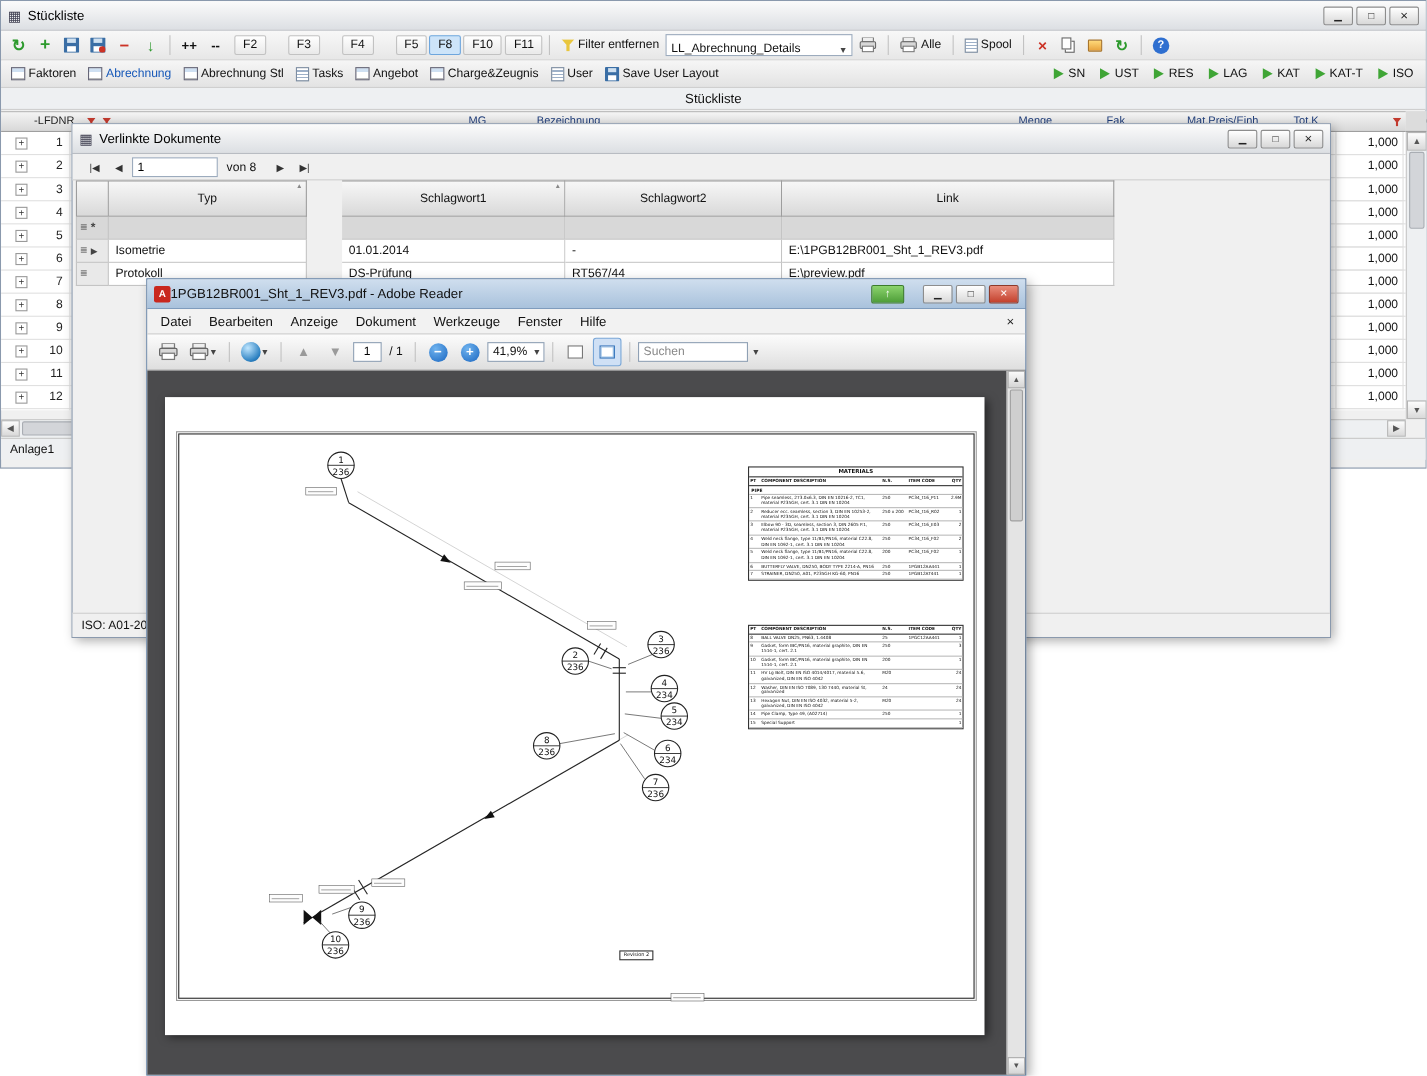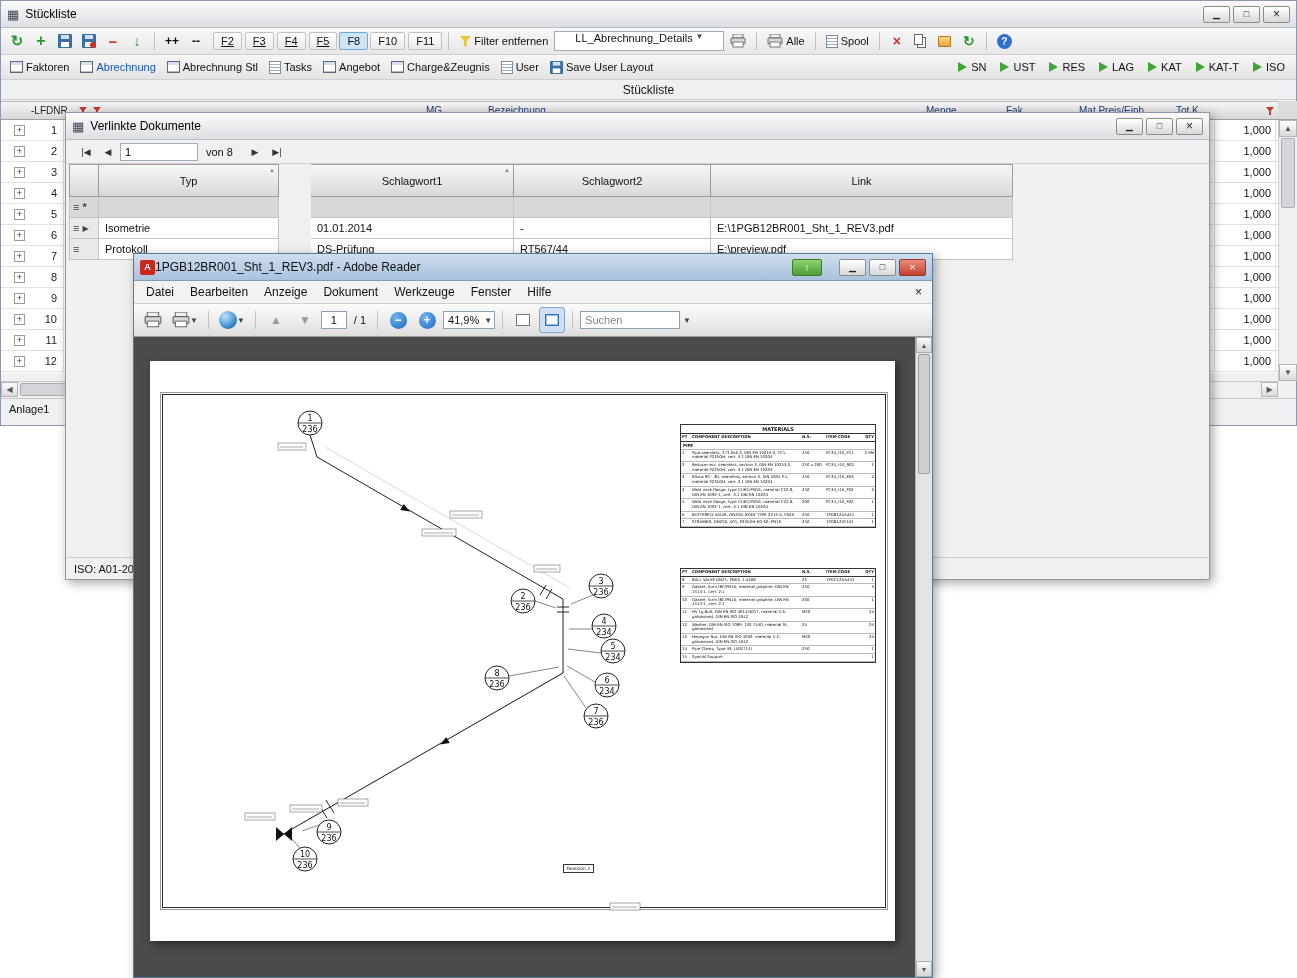--- a/index.html
+++ b/index.html
@@ -19,21 +19,21 @@
   .tb1{height:27px;display:flex;align-items:center;padding:0 5px;background:linear-gradient(#f8f8f8,#e7e7e7);border-bottom:1px solid #cfcfcf;gap:2px;}
   .tb2{height:25px;display:flex;align-items:center;padding:0 5px;background:linear-gradient(#f6f6f6,#e3e3e3);border-bottom:1px solid #cfcfcf;gap:3px;}
   .tbtn{height:22px;min-width:22px;display:inline-flex;align-items:center;justify-content:center;border:1px solid transparent;border-radius:2px;padding:0 3px;cursor:default;}
   .g{color:#2d9a2d;font-weight:bold;}
   .r{color:#cc3326;font-weight:bold;}
   .fkey{padding:2px 7px;font-size:11px;border:1px solid #c2c2c2;background:linear-gradient(#ffffff,#e9e9e9);border-radius:2px;}
   .fkey.active{background:#cde4f9;border-color:#6ea6dd;}
   .vsep{width:1px;height:18px;background:#c2c2c2;margin:0 4px;flex:0 0 auto;}
   .funnel{display:inline-block;width:12px;height:11px;background:#e9c63d;clip-path:polygon(0 0,100% 0,62% 48%,62% 100%,38% 100%,38% 48%);}
   .rfunnel{display:inline-block;width:8px;height:8px;background:#c23a2e;clip-path:polygon(0 0,100% 0,62% 48%,62% 100%,38% 100%,38% 48%);}
-  .combo{display:flex;align-items:flex-start;height:20px;background:#fff;border:1px solid #9cabbd;padding:0 20px;font-size:11px;min-width:170px;justify-content:space-between;}
+  .combo{display:flex;align-items:flex-end;height:20px;background:#fff;border:1px solid #9cabbd;padding:0 4px;font-size:11px;min-width:170px;justify-content:space-between;}
   .caret{font-size:8px;color:#444;}
   .lbl{font-size:11px;margin-left:3px;}
   .docicon{width:12px;height:13px;background:repeating-linear-gradient(#fff 0 2px,#9db0c8 2px 3px);border:1px solid #7e8ea2;display:inline-block;}
   .tblicon{width:13px;height:12px;border:1px solid #667;display:inline-block;background:linear-gradient(#cfe0f2 0 3px,#fff 3px 100%);box-shadow:inset 0 -1px 0 #bbb;}
   .copyicon{width:9px;height:11px;border:1px solid #666;background:#fff;box-shadow:3px 3px 0 -1px #fff,3px 3px 0 0 #666;display:inline-block;margin:0 4px 3px 0;}
   .orangeico{width:13px;height:11px;background:linear-gradient(#ffd97a,#e8a33d);border:1px solid #a8752b;display:inline-block;border-radius:1px;}
   .helpico{width:15px;height:15px;border-radius:50%;background:#2f6fd0;color:#fff;font-size:10px;font-weight:bold;display:inline-flex;align-items:center;justify-content:center;}
   .garrow{width:0;height:0;border-top:5px solid transparent;border-bottom:5px solid transparent;border-left:9px solid #3fa535;display:inline-block;margin-right:4px;}
   .navbtn2{display:inline-flex;align-items:center;font-size:11px;padding:0 6px;height:20px;justify-content:space-between;}
   .blue-label{color:#1557b8;}
@@ -164,21 +164,21 @@
           <rect x="3" y="1" width="8" height="4" fill="#cfe0f0"></rect>
           <rect x="3" y="8" width="8" height="5" fill="#fff"></rect>
           <circle cx="11" cy="11" r="3" fill="#cc3326"></circle>
         </svg>
     </span>
     <span class="tbtn r" style="font-size:15px;">−</span>
     <span class="tbtn g" style="font-size:14px;">↓</span>
     <span class="vsep"></span>
     <span class="tbtn" style="font-size:12px;font-weight:bold;">++</span>
     <span class="tbtn" style="font-size:12px;font-weight:bold;">--</span>
-    <span style="display:inline-flex;gap:3px;margin-left:4px;text-decoration:underline;">
+    <span style="display:inline-flex;gap:20px;margin-left:4px;">
 
     <span class="fkey">F2</span>
         <span class="fkey">F3</span>
         <span class="fkey">F4</span>
         <span class="fkey">F5</span>
       </span>
     <span class="fkey active">F8</span>
     <span style="display:inline-flex;gap:3px;">
 
     <span class="fkey">F10</span>

